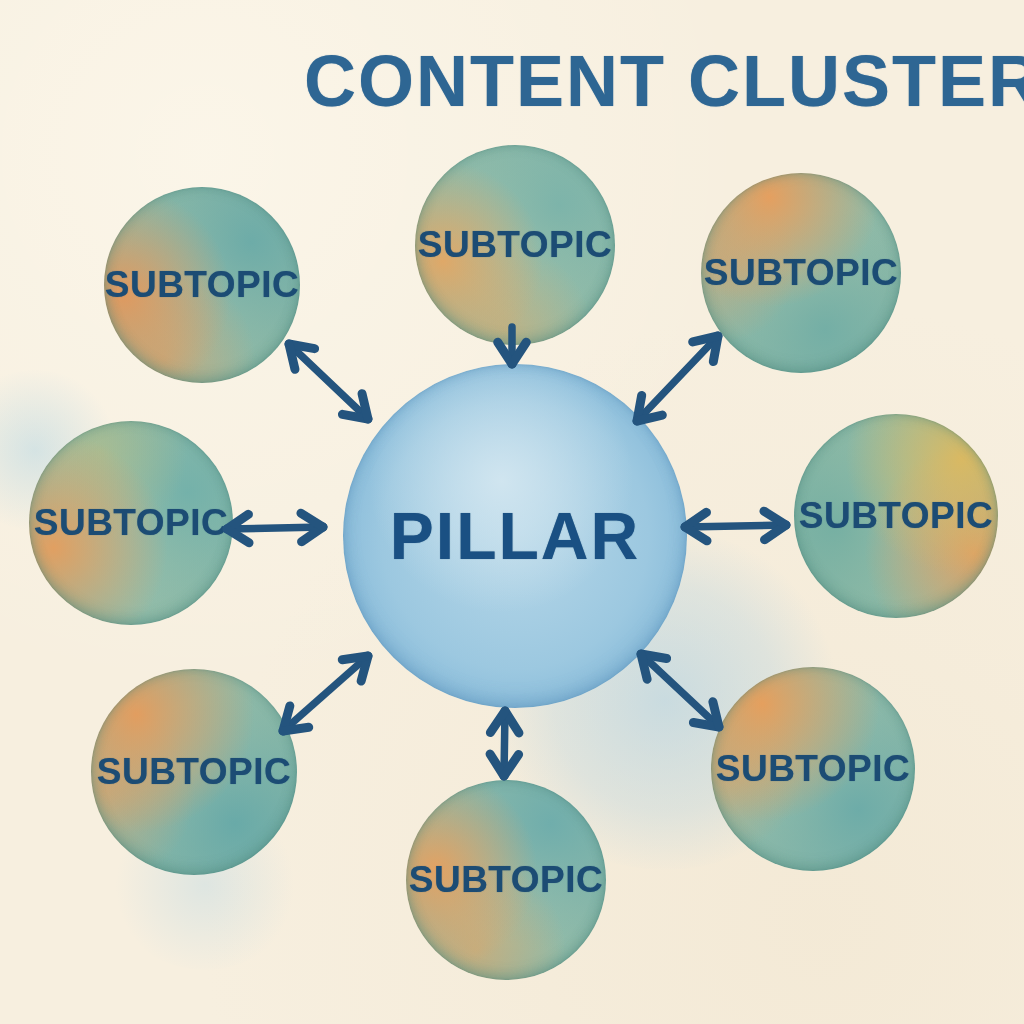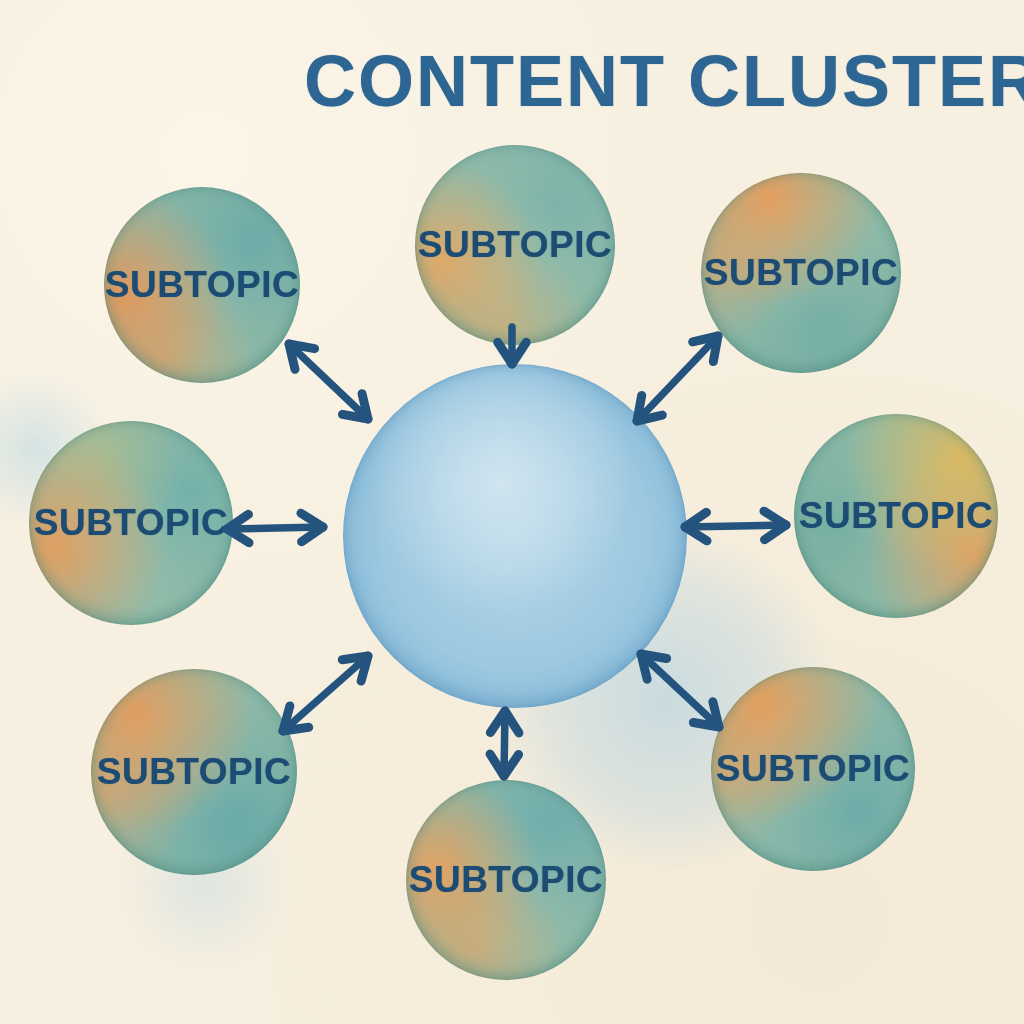--- a/index.html
+++ b/index.html
@@ -157,21 +157,21 @@
   </div>
   <div class="node subtopic sub-rim c-bottom-right">
     <span class="lbl">SUBTOPIC</span>
   </div>
   <div class="node subtopic sub-rim c-bottom">
     <span class="lbl">SUBTOPIC</span>
   </div>
 
   <div class="node pillar">
     <span class="lbl">
-      <br>
+      <span>PILLAR</span><br>
     </span>
   </div>
 
   <svg class="arrows" viewBox="0 0 1024 1024">
       <line x1="512" y1="327" x2="512" y2="364" stroke="#24547e" stroke-width="7.5" stroke-linecap="round"></line>
       <line x1="512" y1="364" x2="497.7513776434113" y2="342.2519711022051" stroke="#24547e" stroke-width="9" stroke-linecap="round"></line>
       <line x1="512" y1="364" x2="526.2486223565887" y2="342.2519711022051" stroke="#24547e" stroke-width="9" stroke-linecap="round"></line>
       <line x1="289" y1="344" x2="368" y2="419" stroke="#24547e" stroke-width="7.5" stroke-linecap="round"></line>
       <line x1="368" y1="419" x2="342.4174148143329" y2="414.3598130190598" stroke="#24547e" stroke-width="9" stroke-linecap="round"></line>
       <line x1="368" y1="419" x2="362.0380003203681" y2="393.69279628603607" stroke="#24547e" stroke-width="9" stroke-linecap="round"></line>

